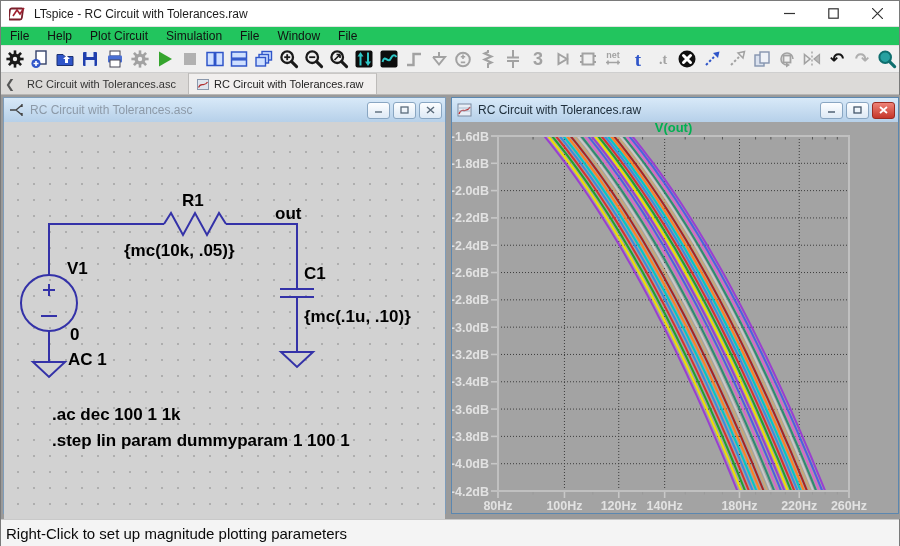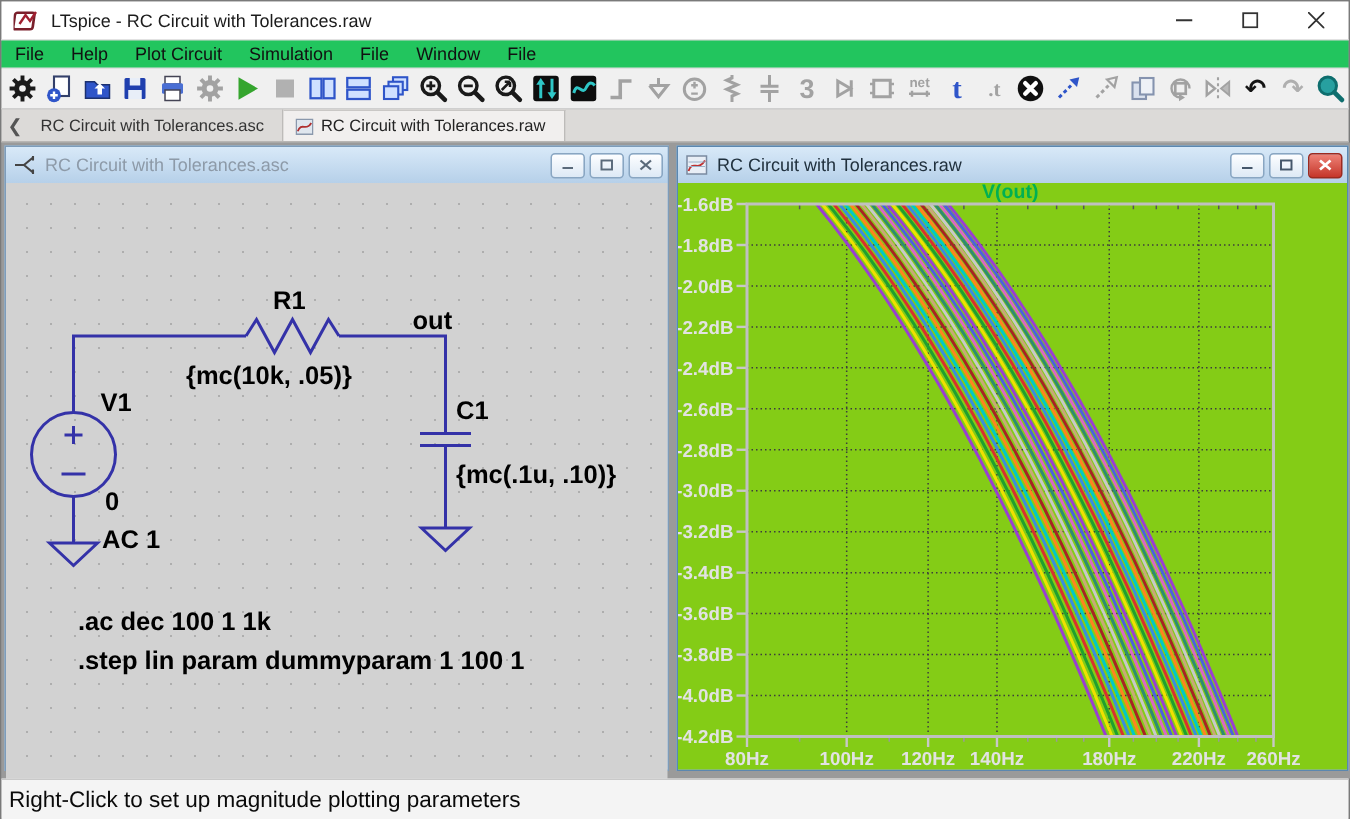--- a/index.html
+++ b/index.html
@@ -49,21 +49,21 @@
   .child-title.active { color:#20303d; }
   .child-buttons { margin-left:auto; display:flex; gap:3px; }
   .cbtn { width:23px; height:17px; border:1px solid #89a6c2; border-radius:3px;
           background:linear-gradient(#fdfeff,#dde9f5); display:flex;
           align-items:center; justify-content:center; }
   .cbtn.red { background:linear-gradient(#ee8277,#c5362a); border-color:#9c2a20; }
 
   #schematic-client { position:relative; width:441px; height:447px; background:#d2d2d2;
       background-image:radial-gradient(#aeaeae 1px, transparent 1px);
       background-size:16px 16px; background-position:6px 6px; }
-  #plot-client { position:relative; width:446px; height:391px; background:#84cc16; }
+  #plot-client { position:relative; width:446px; height:391px; background:#a3a3a3; }
 
   
   #statusbar { position:absolute; left:0; top:518px; width:100%; height:28px;
                background:#f4f4f4; border-top:1px solid #c9c9c9;
                display:flex; align-items:center;text-align:center; }
   #status-text { font-size:15px; color:#0a0a0a; padding-left:5px; }
 
   svg text { user-select:none; }
 </style>
 </head>

